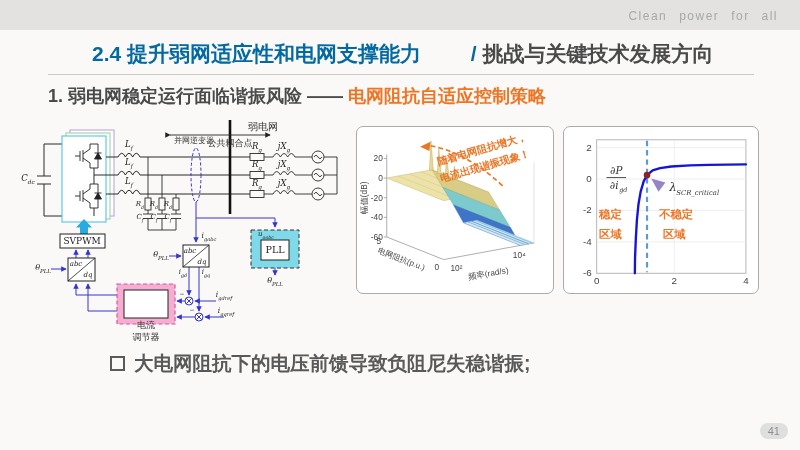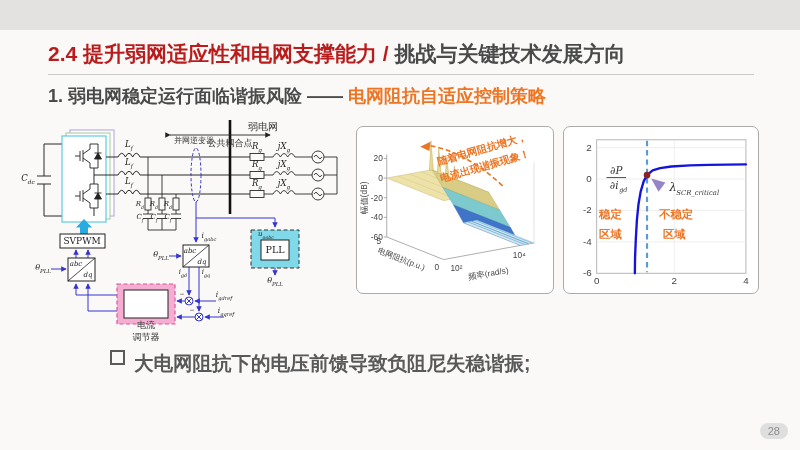--- a/index.html
+++ b/index.html
@@ -4,54 +4,55 @@
 <style>
   html,body{margin:0;padding:0;}
   body{width:800px;height:450px;position:relative;overflow:hidden;background:#FAF9F7;
        font-family:"Liberation Sans",sans-serif;-webkit-font-smoothing:antialiased;}
   
   .topbar{position:absolute;left:0;top:0;width:800px;height:30px;background:#E3E2E0;}
   .logo{position:absolute;left:48px;top:6px;font-size:17px;font-weight:bold;color:#ACACAC;letter-spacing:4px;}
   .tagline{position:absolute;right:22px;top:9px;font-size:12px;color:#A8A8A8;letter-spacing:1.5px;word-spacing:7px;}
   
   .title{position:absolute;left:48px;top:40px;font-size:21px;font-weight:bold;white-space:nowrap;}
-  .title .orange{color:#b91c1c;}
+  .title .orange{color:#0369a1;margin-left:44px;}
   .title .dark{color:#4A4A4A;}
   .divider{position:absolute;left:48px;top:74px;width:706px;height:1px;background:#C9C9C9;}
   .subtitle{position:absolute;left:48px;top:84px;font-size:18px;font-weight:bold;white-space:nowrap;}
   .subtitle .dark{color:#4A4A4A;}
   .subtitle .orange{color:#ED7524;text-align:right;}
   
   .circuit{position:absolute;left:18px;top:110px;width:340px;height:220px;}
   .circuit svg{position:absolute;left:0;top:0;}
   .clbl{position:absolute;color:#222;font-family:"DejaVu Serif",serif;font-style:italic;
         white-space:nowrap;transform:translate(-50%,-50%);line-height:1;}
   .clbl sub{font-size:68%;}
   .clbl.cn{font-family:"Liberation Sans",sans-serif;font-style:normal;color:#333;}
   .clbl.up{font-style:normal;text-align:right;}
   .clbl.b{font-weight:normal;margin-top:27px;}
   
   .panel{position:absolute;background:#fff;border:1.5px solid #ABABAB;border-radius:7px;}
   .panel-mid{left:356px;top:126px;width:196px;height:166px;}
   .panel-right{left:563px;top:126px;width:194px;height:166px;}
   
   .bullets{position:absolute;left:62px;top:350px;}
-  .bullet-row{display:flex;align-items:flex-start;margin-bottom:15px;padding-left:48px;}
+  .bullet-row{display:flex;align-items:center;margin-bottom:15px;padding-left:48px;}
   .bullet-sq{display:inline-block;width:11px;height:11px;border:2.5px solid #5A5A5A;margin-right:9px;flex:0 0 auto;}
   .bullet-text{font-size:19.5px;font-weight:bold;color:#595959;white-space:nowrap;}
   
   .page-badge{position:absolute;right:12px;top:423px;background:#DFDFDF;color:#8F8F8F;
               font-size:11px;padding:2px 8px;border-radius:9px;}
   text{font-family:"Liberation Sans",sans-serif;}
   .mathtxt{font-family:"DejaVu Serif",serif;font-style:italic;}
 </style>
 </head>
 <body>
 
 <div class="topbar">
+  <div class="tagline">Clean power for all</div>
 </div>
 
 <div class="title">
   <span class="orange">2.4 提升弱网适应性和电网支撑能力</span><span class="orange"> / </span><span class="dark">挑战与关键技术发展方向</span>
 </div>
 <div class="divider"></div>
 <div class="subtitle">
   <span class="dark">1. 弱电网稳定运行面临谐振风险 ——</span>
   <span class="orange">电网阻抗自适应控制策略</span>
 </div>
@@ -365,13 +366,13 @@
   </svg>
 </div>
 
 <div class="bullets">
     <div class="bullet-row">
       <span class="bullet-sq"></span>
       <span class="bullet-text">大电网阻抗下的电压前馈导致负阻尼失稳谐振;</span>
     </div>
   </div>
 
-<div class="page-badge">28</div>
+<div class="page-badge">41</div>
 
 </body></html>

